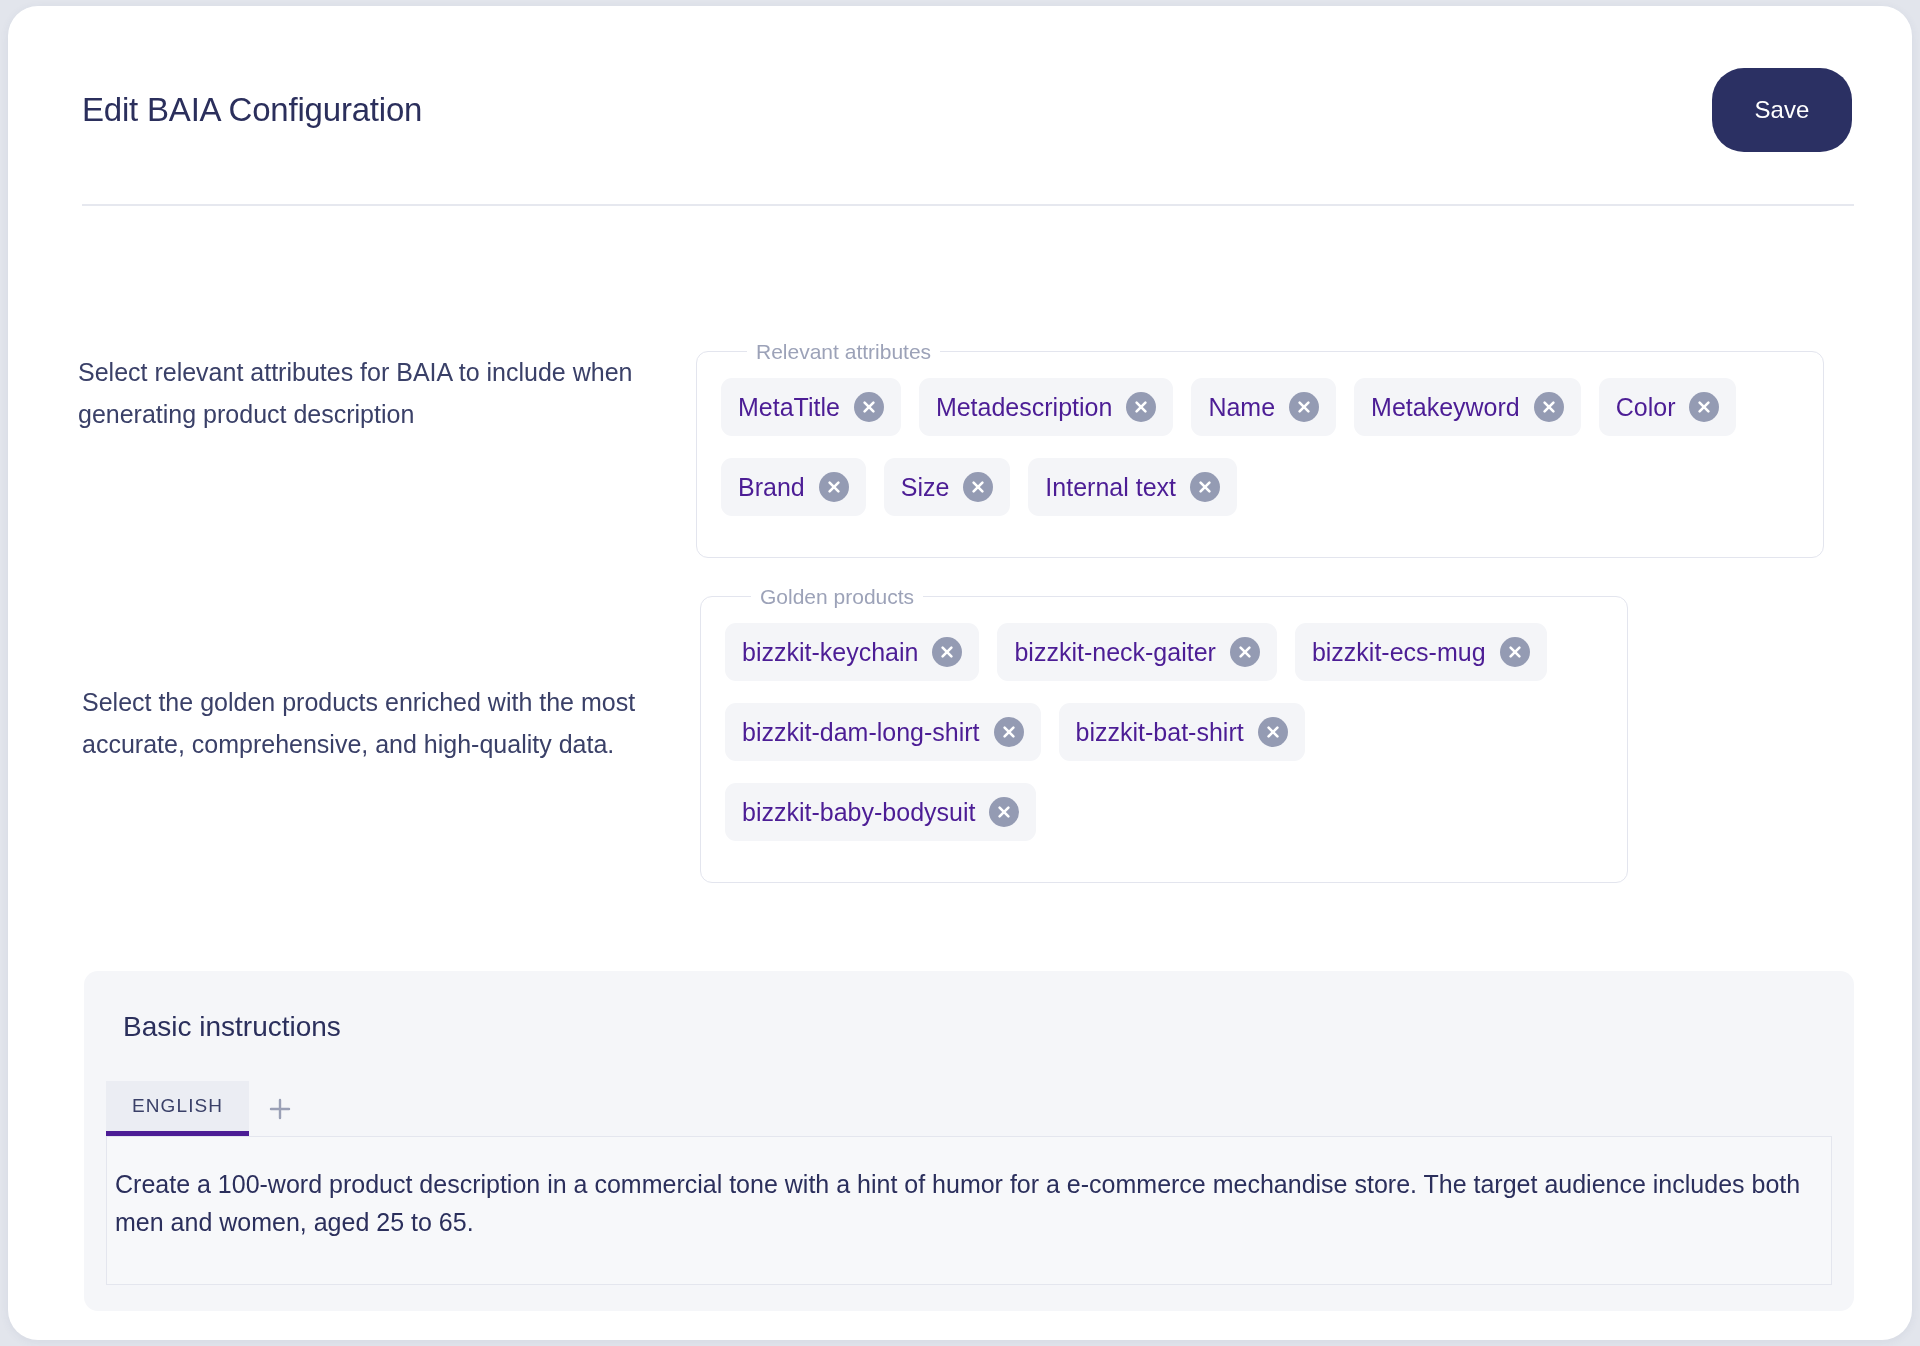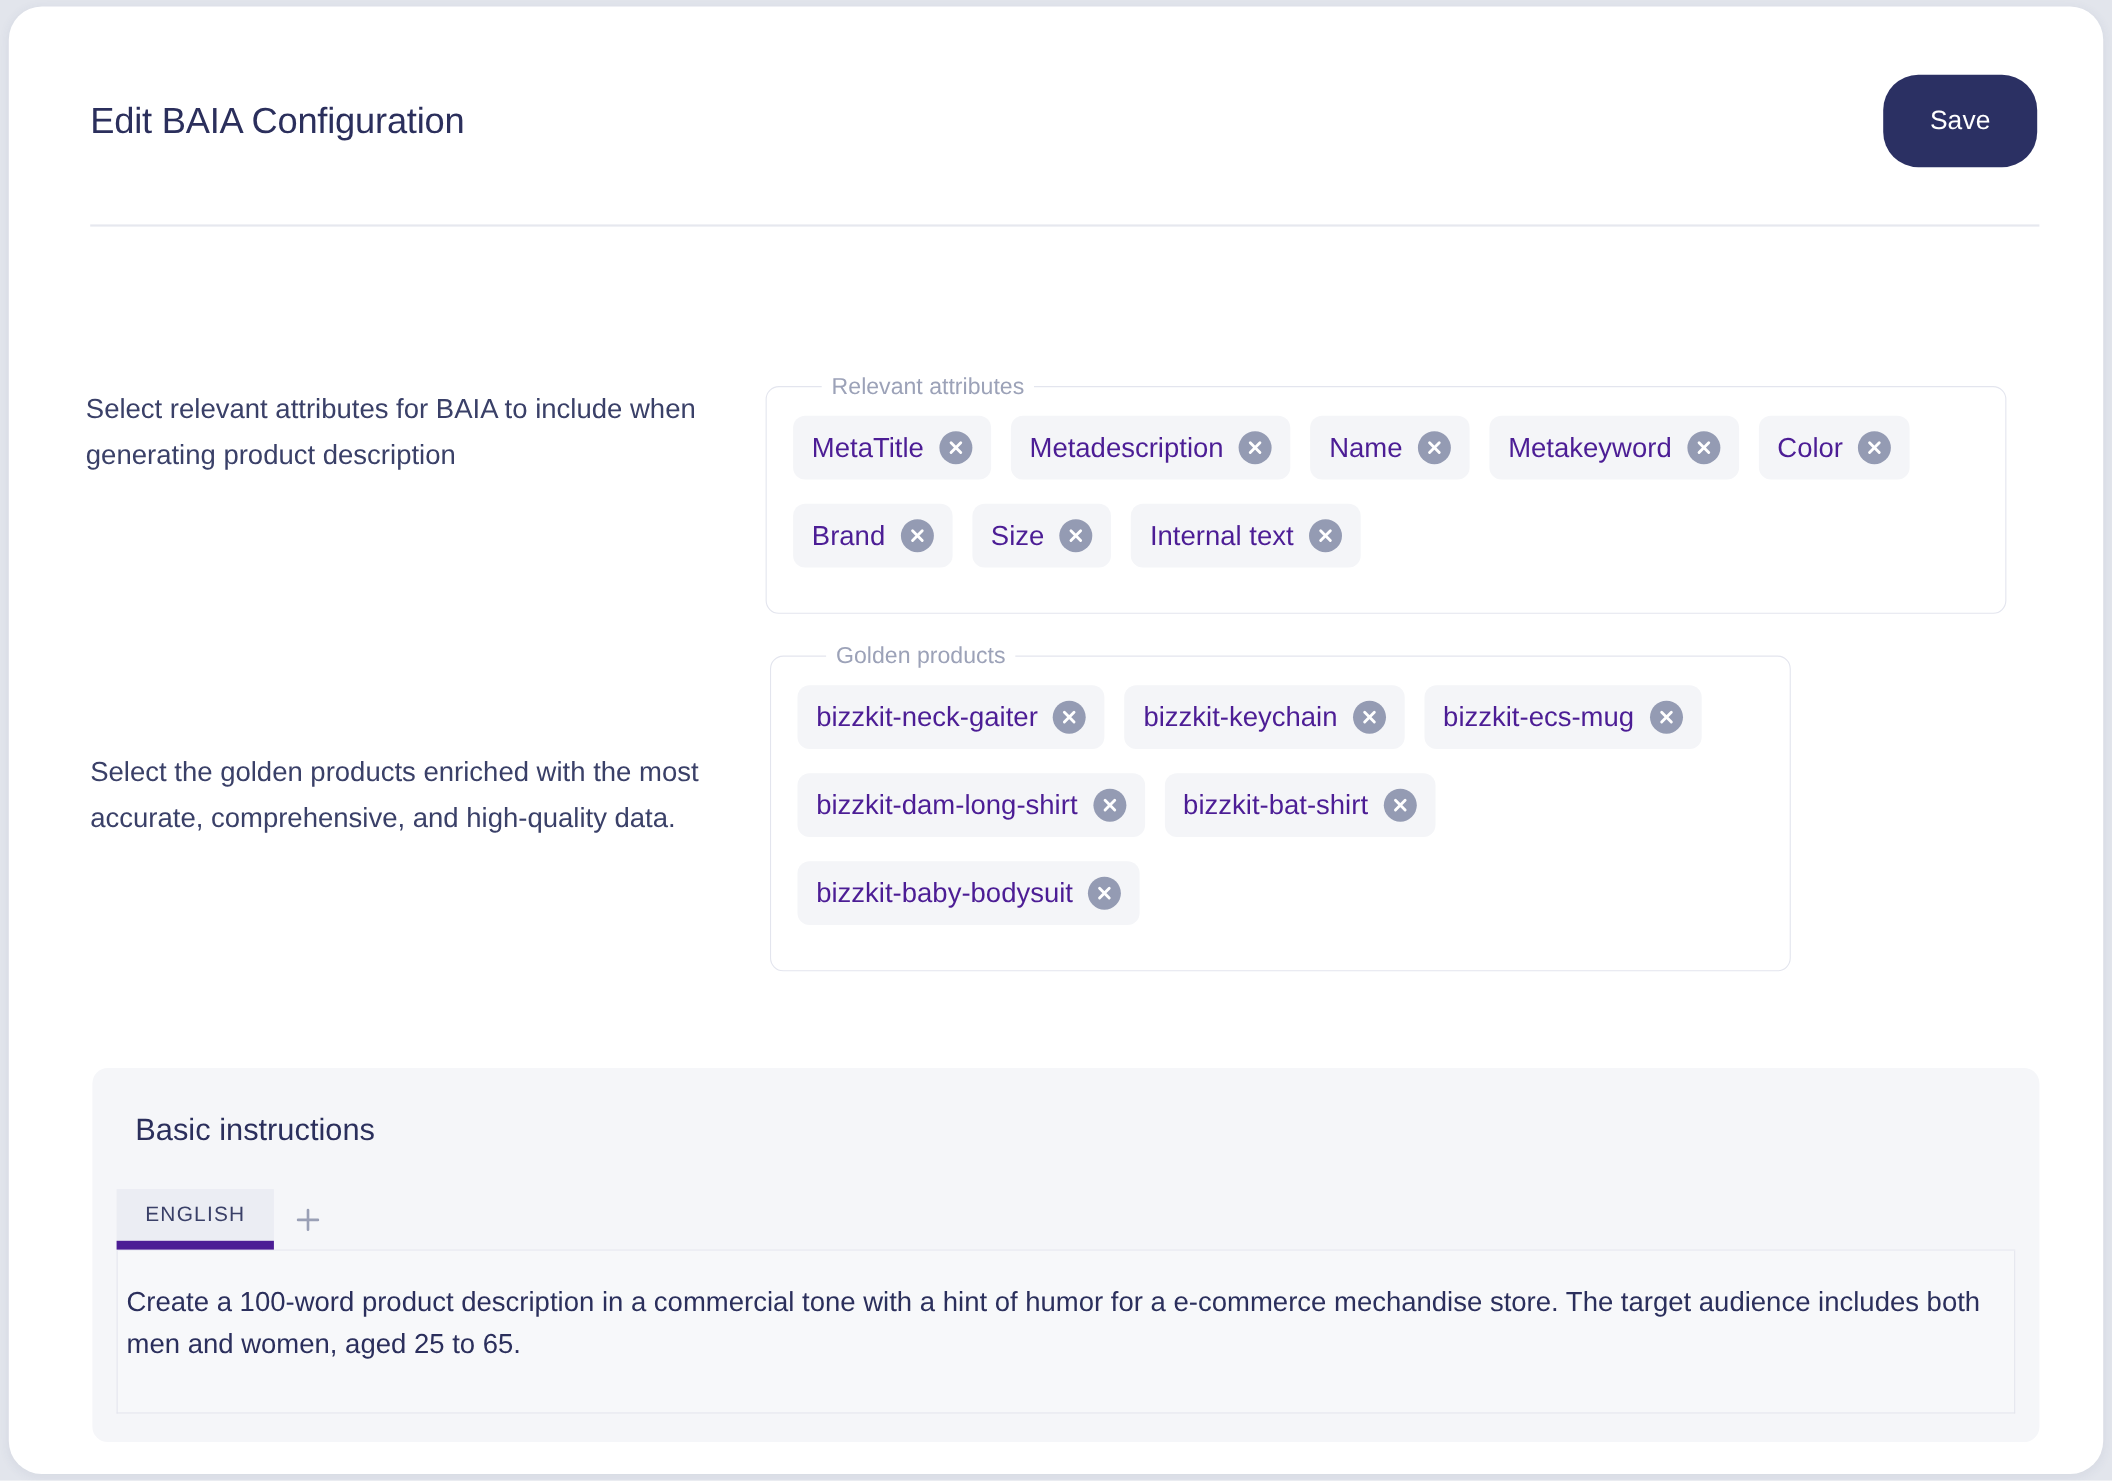--- a/index.html
+++ b/index.html
@@ -167,21 +167,21 @@
 
   .tab {
     display: flex;
     align-items: center;
     justify-content: center;
     padding: 0 26px;
     font-size: 19px;
     letter-spacing: 1.1px;
     color: #3a4068;
     background: #ebedf3;
-    border-bottom: 8px solid #4c1d95;
+    border-bottom: 5px solid #4c1d95;
     cursor: pointer;
   }
 
   .tab-add {
     display: flex;
     align-items: center;
     justify-content: center;
     width: 62px;
     color: #9aa0b6;
     cursor: pointer;
@@ -300,30 +300,30 @@
   </div>
 
   <div class="row" style="left:74px; top:590px; width:1772px;">
     <div class="row-label" style="padding-top:85px;">Select the golden products enriched with the most accurate, comprehensive, and high-quality data.</div>
     <div style="width:18px; flex:0 0 18px;"></div>
     <fieldset class="fieldset" style="width:928px;">
       <legend class="fieldset-legend">Golden products</legend>
       <div class="chip-wrap">
 
         <span class="chip">
+          <span class="chip-label">bizzkit-keychain</span>
+          <span class="chip-remove">
+            <svg width="18" height="18" viewBox="0 0 18 18">
+                <path d="M4.6 4.6 L13.4 13.4 M13.4 4.6 L4.6 13.4" stroke="#ffffff" stroke-width="2.6" stroke-linecap="round"></path>
+              </svg>
+          </span>
+        </span>
+
+        <span class="chip">
           <span class="chip-label">bizzkit-neck-gaiter</span>
-          <span class="chip-remove">
-            <svg width="18" height="18" viewBox="0 0 18 18">
-                <path d="M4.6 4.6 L13.4 13.4 M13.4 4.6 L4.6 13.4" stroke="#ffffff" stroke-width="2.6" stroke-linecap="round"></path>
-              </svg>
-          </span>
-        </span>
-
-        <span class="chip">
-          <span class="chip-label">bizzkit-keychain</span>
           <span class="chip-remove">
             <svg width="18" height="18" viewBox="0 0 18 18">
                 <path d="M4.6 4.6 L13.4 13.4 M13.4 4.6 L4.6 13.4" stroke="#ffffff" stroke-width="2.6" stroke-linecap="round"></path>
               </svg>
           </span>
         </span>
 
         <span class="chip">
           <span class="chip-label">bizzkit-ecs-mug</span>
           <span class="chip-remove">

